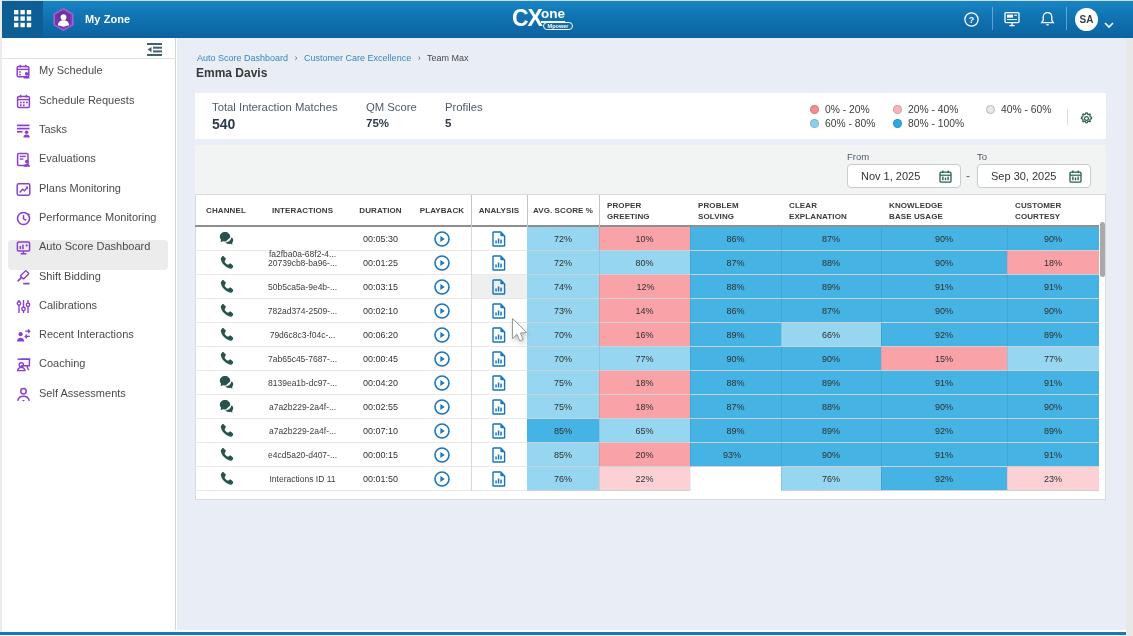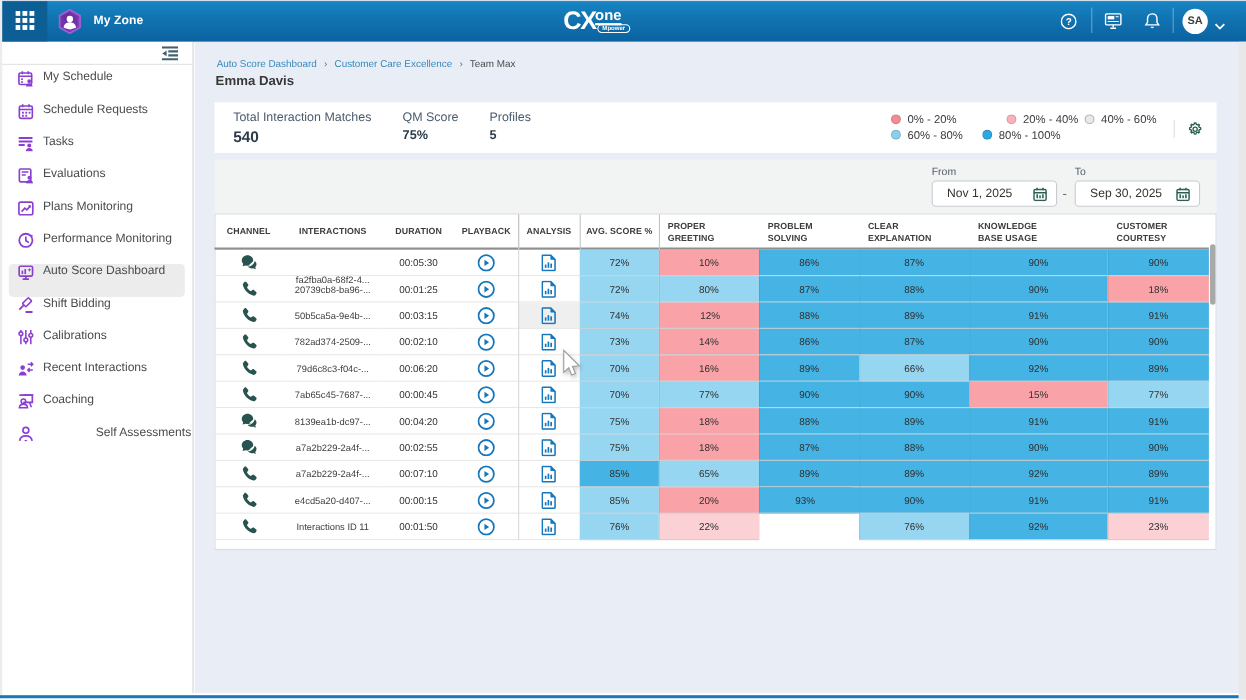--- a/index.html
+++ b/index.html
@@ -195,21 +195,21 @@
 <div class="menuitem" style="top:357.4px;">
     <span class="mi"><svg width="15" height="15" viewBox="0 0 15 15" style="">
         <line x1="1.6" y1="2.2" x2="14.2" y2="2.2" stroke="#8a3fd1" stroke-width="1.5"></line>
         <path d="M5.2 2.2h8.2v6.6h-8.2" fill="none" stroke="#8a3fd1" stroke-width="1.5"></path>
         <line x1="10.8" y1="8.8" x2="12.6" y2="13.2" stroke="#8a3fd1" stroke-width="1.4"></line>
         <circle cx="5.3" cy="7.8" r="2.1" fill="none" stroke="#8a3fd1" stroke-width="1.4"></circle>
         <path d="M1.6 13.6c.3-2 1.8-3.2 3.7-3.2 1.9 0 3.4 1.2 3.7 3.2z" fill="none" stroke="#8a3fd1" stroke-width="1.4"></path>
       </svg></span>
     <span>Coaching</span>
   </div>
-<div class="menuitem" style="top:386.7px;gap:48px;">
+<div class="menuitem" style="top:386.7px;">
     <span class="mi"><svg width="15" height="15" viewBox="0 0 15 15" style="">
         <circle cx="7.5" cy="4.2" r="2.7" fill="none" stroke="#8a3fd1" stroke-width="1.5"></circle>
         <path d="M1.8 13.8c.4-2.8 2.8-4.6 5.7-4.6s5.3 1.8 5.7 4.6" fill="none" stroke="#8a3fd1" stroke-width="1.5"></path>
         <path d="M5.9 13l1.6 1.4 1.6-1.4z" fill="#8a3fd1"></path>
       </svg></span>
     <span>Self Assessments</span>
   </div>
 <div class="content"></div>
 <div class="abs" style="left:197px;top:53px;font-size:9px;color:#4a4a4a;">
 <span style="color:#3889bb;">Auto Score Dashboard</span>
@@ -219,21 +219,21 @@
 <span>Team Max</span></div>
 <div class="abs" style="left:196px;top:66px;font-size:12px;font-weight:bold;color:#383838;">Emma Davis</div>
 <div class="panel" style="left:195px;top:93px;width:911px;height:46px;"></div>
 <div class="abs" style="left:212px;top:101px;font-size:11.3px;color:#4c5b6b;">Total Interaction Matches</div>
 <div class="abs" style="left:212px;top:116px;font-size:14px;font-weight:bold;color:#2c3a49;">540</div>
 <div class="abs" style="left:366px;top:101px;font-size:11.3px;color:#4c5b6b;">QM Score</div>
 <div class="abs" style="left:366px;top:117px;font-size:11.5px;font-weight:bold;color:#2c3a49;">75%</div>
 <div class="abs" style="left:445px;top:101px;font-size:11.3px;color:#4c5b6b;">Profiles</div>
 <div class="abs" style="left:445px;top:117px;font-size:11.5px;font-weight:bold;color:#2c3a49;">5</div>
 <div class="abs" style="left:810px;top:104px;font-size:10.3px;color:#3d3d3d;"><span class="legend-dot" style="background:#f28b92;border:1px solid rgba(0,0,0,0.12);"></span>0% - 20%</div>
-<div class="abs" style="left:893px;top:104px;font-size:10.3px;color:#3d3d3d;margin-left:22px;"><span class="legend-dot" style="background:#f7b3b9;border:1px solid rgba(0,0,0,0.12);"></span>20% - 40%</div>
+<div class="abs" style="left:893px;top:104px;font-size:10.3px;color:#3d3d3d;"><span class="legend-dot" style="background:#f7b3b9;border:1px solid rgba(0,0,0,0.12);"></span>20% - 40%</div>
 <div class="abs" style="left:986px;top:104px;font-size:10.3px;color:#3d3d3d;"><span class="legend-dot" style="background:#e9e9e9;border:1px solid #b5b5b5;"></span>40% - 60%</div>
 <div class="abs" style="left:810px;top:118px;font-size:10.3px;color:#3d3d3d;"><span class="legend-dot" style="background:#8ccfec;border:1px solid rgba(0,0,0,0.12);"></span>60% - 80%</div>
 <div class="abs" style="left:893px;top:118px;font-size:10.3px;color:#3d3d3d;"><span class="legend-dot" style="background:#2da8e0;border:1px solid rgba(0,0,0,0.12);"></span>80% - 100%</div>
 <div class="abs" style="left:1067px;top:109px;width:1px;height:16px;background:#dcdcdc;"></div>
 <div class="abs" style="left:1080px;top:111px;"><svg width="13" height="13" viewBox="0 0 13 13" style="">
       <path d="M6.5 0.8l.8.15.25 1.2c.4.08.75.23 1.1.45l1.05-.6.7.7-.6 1.05c.22.35.37.7.45 1.1l1.2.25.15.8-.15.8-1.2.25c-.08.4-.23.75-.45 1.1l.6 1.05-.7.7-1.05-.6c-.35.22-.7.37-1.1.45l-.25 1.2-.8.15-.8-.15-.25-1.2c-.4-.08-.75-.23-1.1-.45l-1.05.6-.7-.7.6-1.05c-.22-.35-.37-.7-.45-1.1l-1.2-.25-.15-.8.15-.8 1.2-.25c.08-.4.23-.75.45-1.1l-.6-1.05.7-.7 1.05.6c.35-.22.7-.37 1.1-.45l.25-1.2z" fill="none" stroke="#2b5f51" stroke-width="1.2"></path>
       <circle cx="6.5" cy="6.5" r="1.9" fill="none" stroke="#2b5f51" stroke-width="1.2"></circle>
     </svg></div>
 <div class="abs" style="left:195px;top:145px;width:911px;height:49px;background:#f2f3f3;"></div>
 <div class="datelabel" style="left:847px;top:151px;">From</div>

